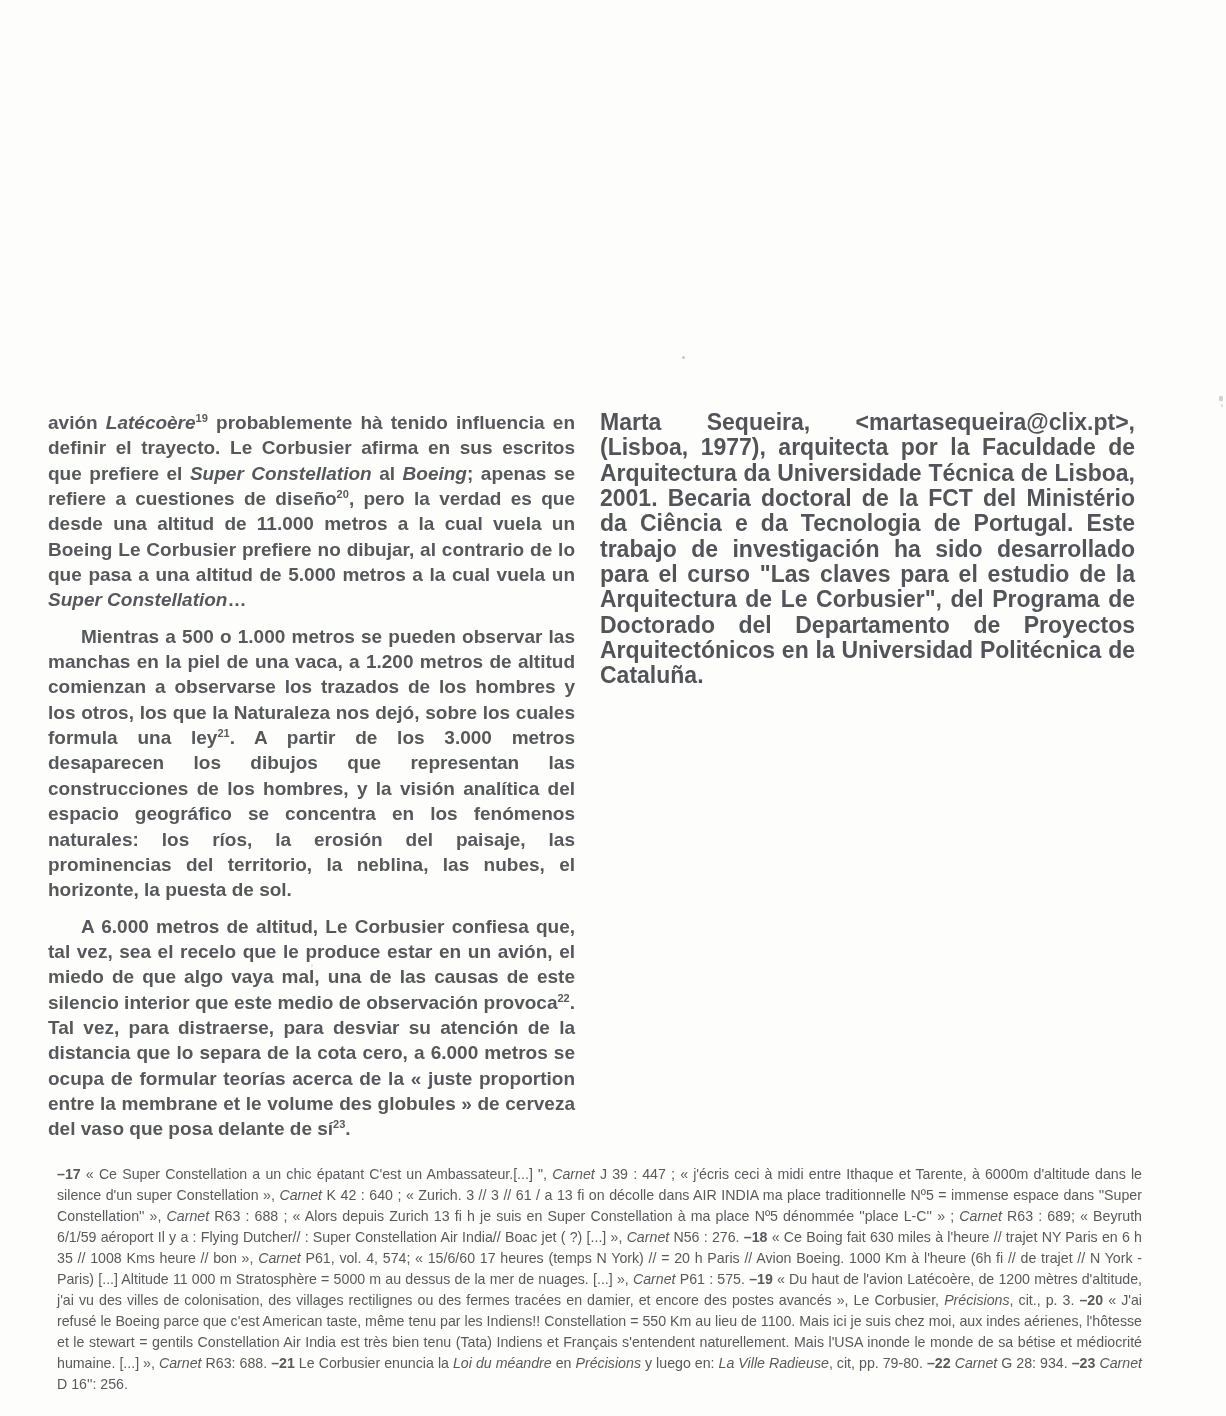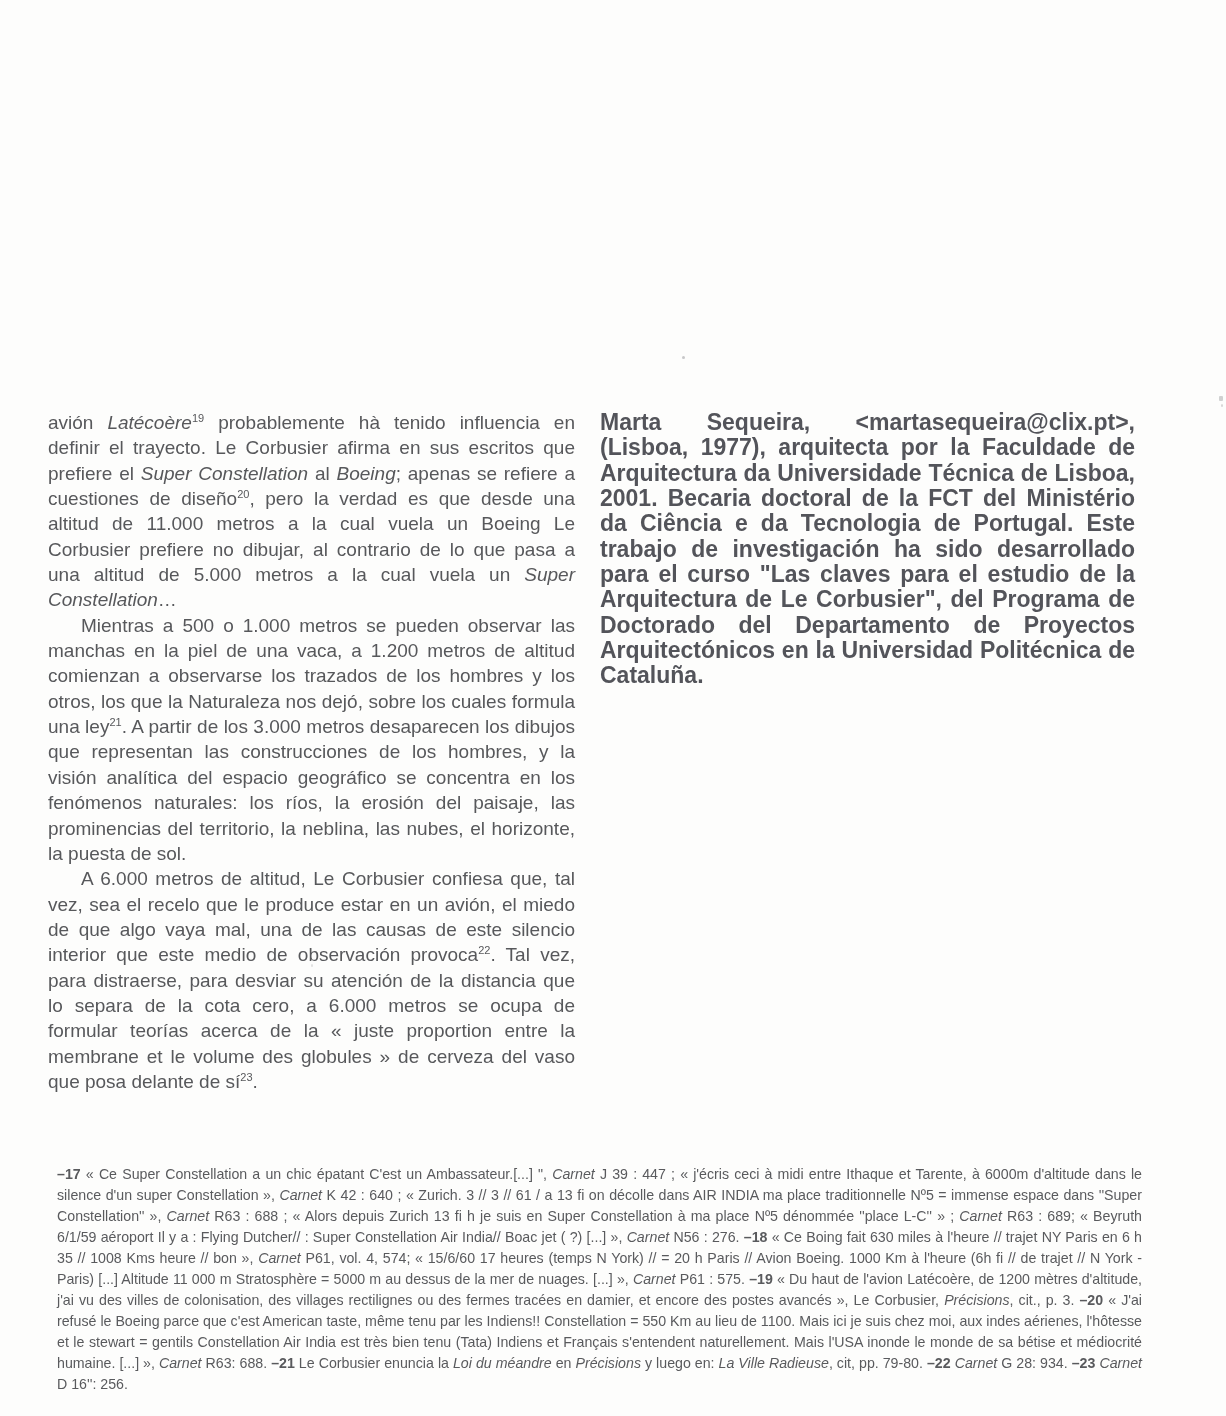--- a/index.html
+++ b/index.html
@@ -30,22 +30,22 @@
     font-size: 19px;
     line-height: 25.35px;
   }
   .col-right {
     width: 535px;
     font-size: 23px;
     line-height: 25.35px;
     font-weight: bold;
     color: #53545a;
   }
-  p.para { margin: 0; }
-  p.indent { text-indent: 33px; }
+  p.para { margin: 0; font-weight: bold; }
+  p.indent { text-indent: 33px; margin-top: 11px; }
   sup {
     font-size: 0.58em;
     vertical-align: super;
     line-height: 0;
   }
   .it { font-style: italic; }
   .bd { font-weight: bold; }
   .footnotes {
     position: absolute;
     left: 57px;

